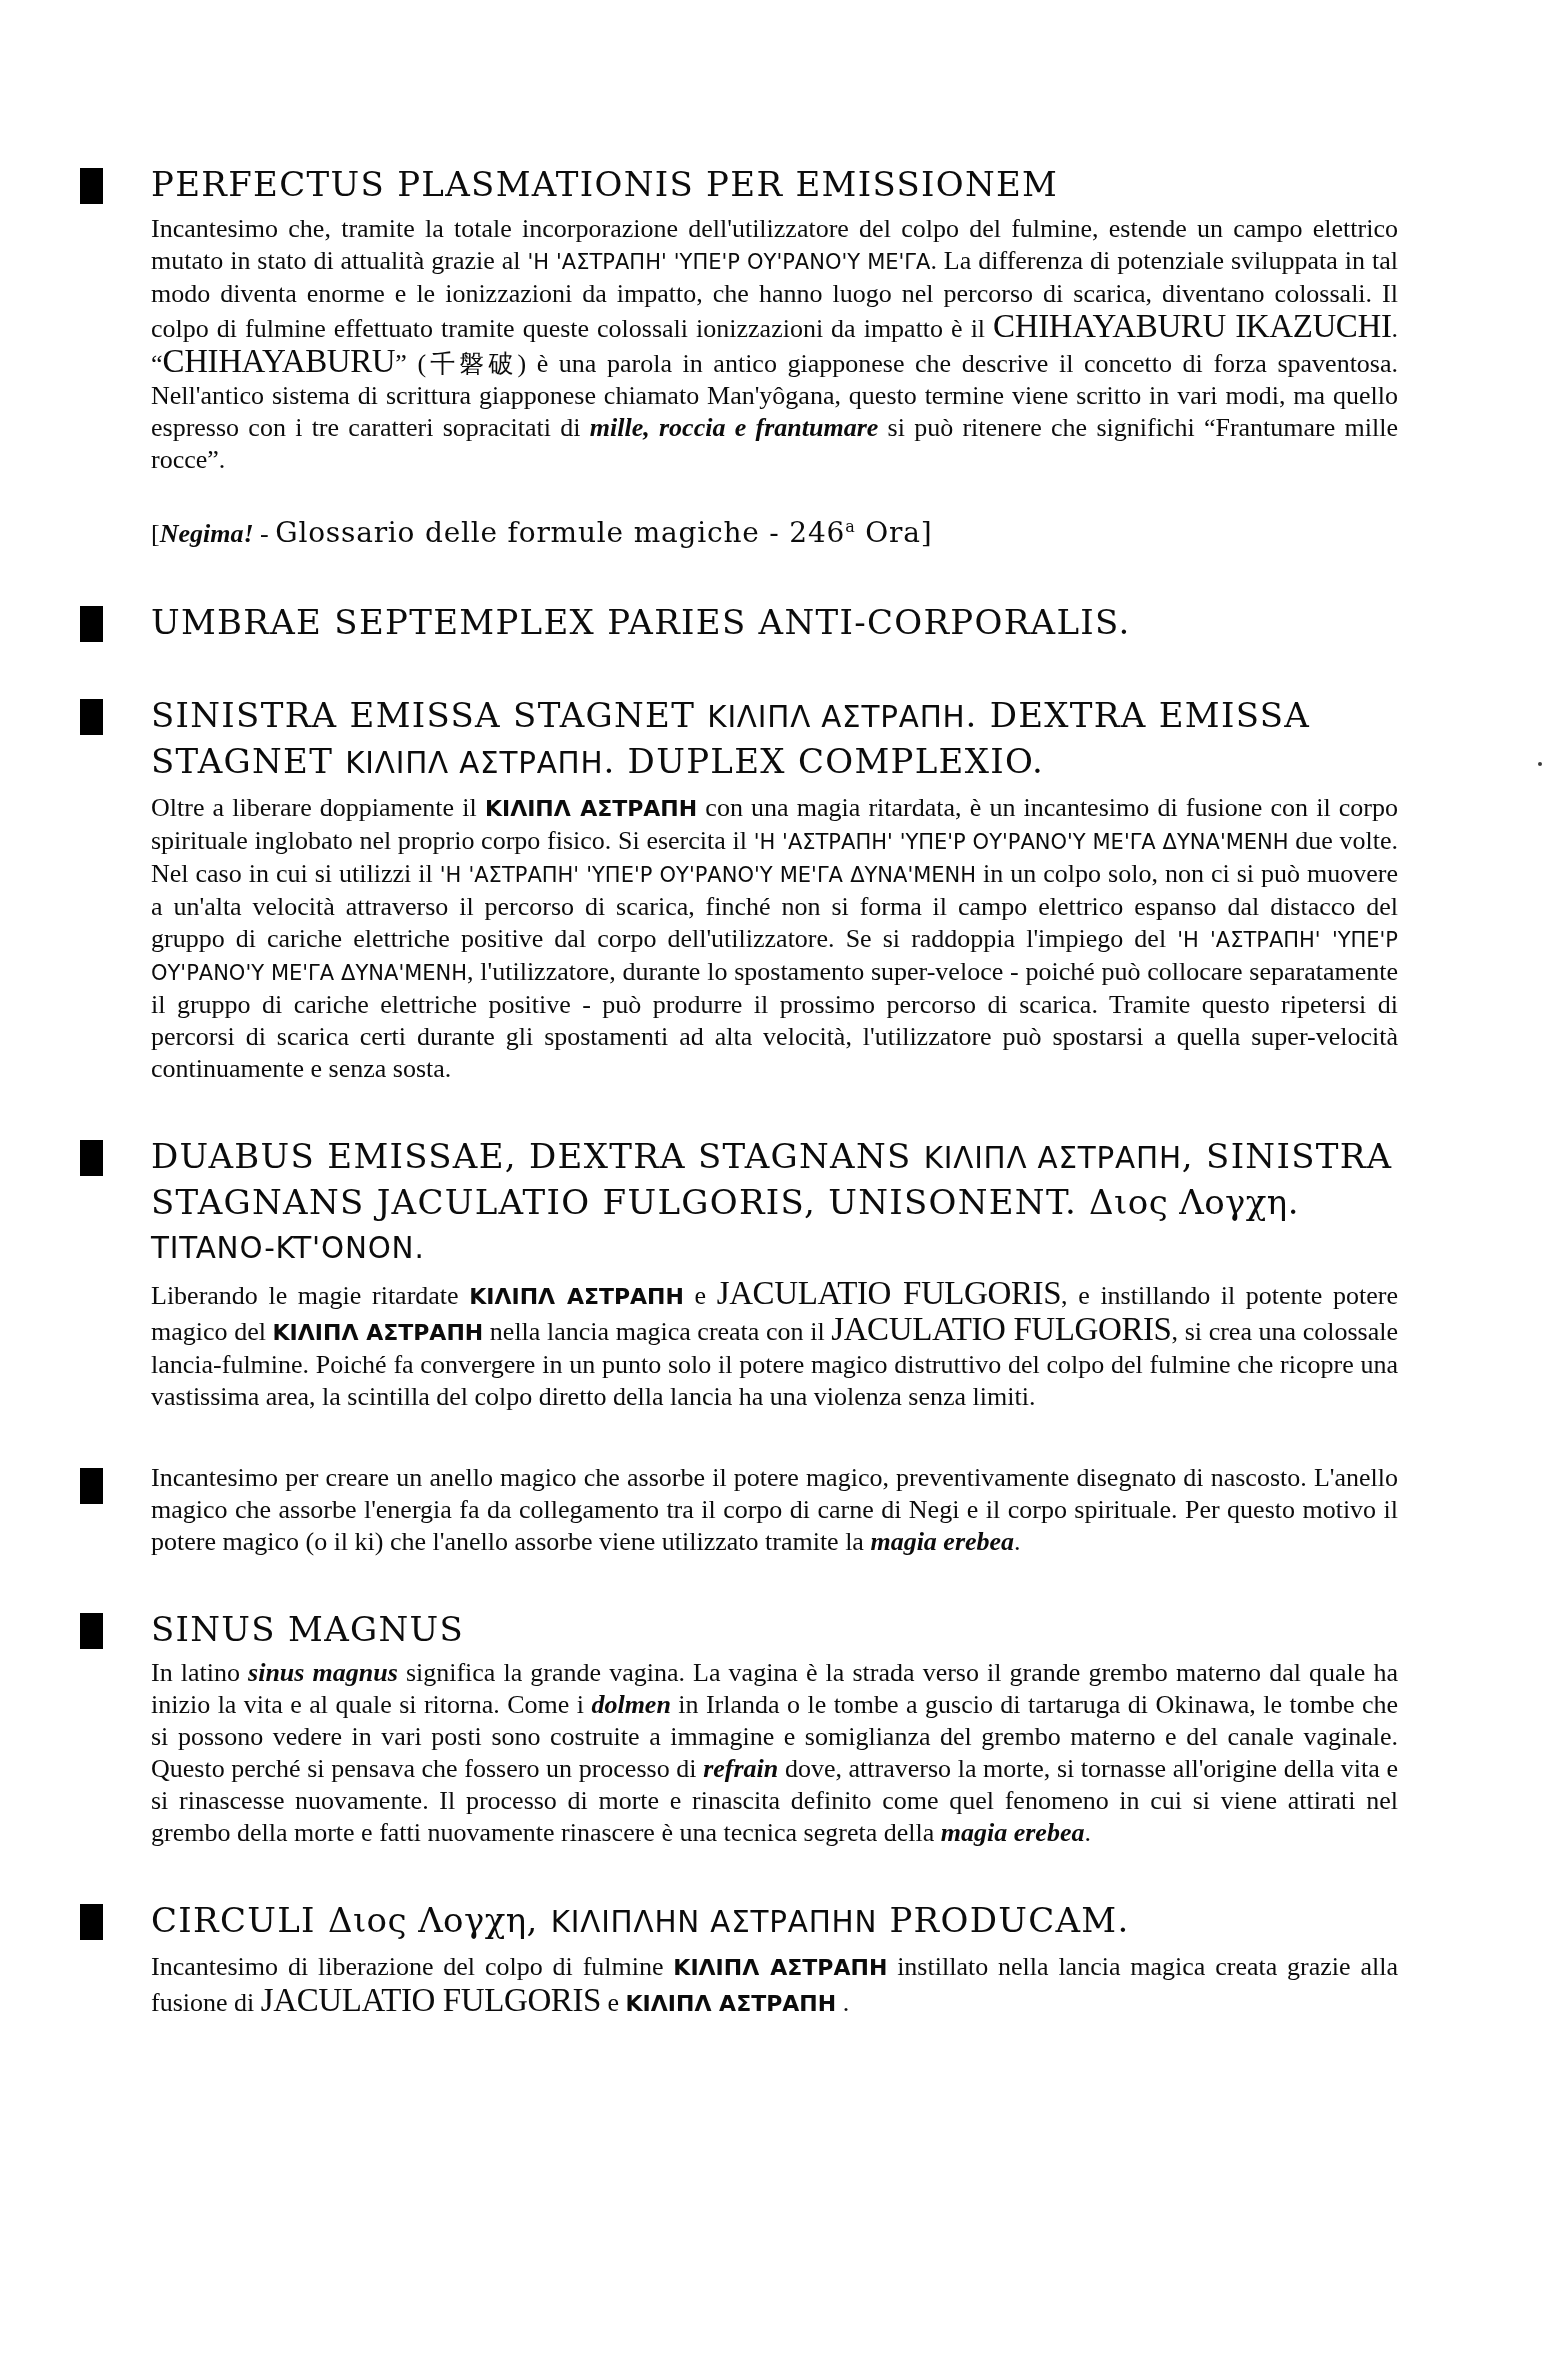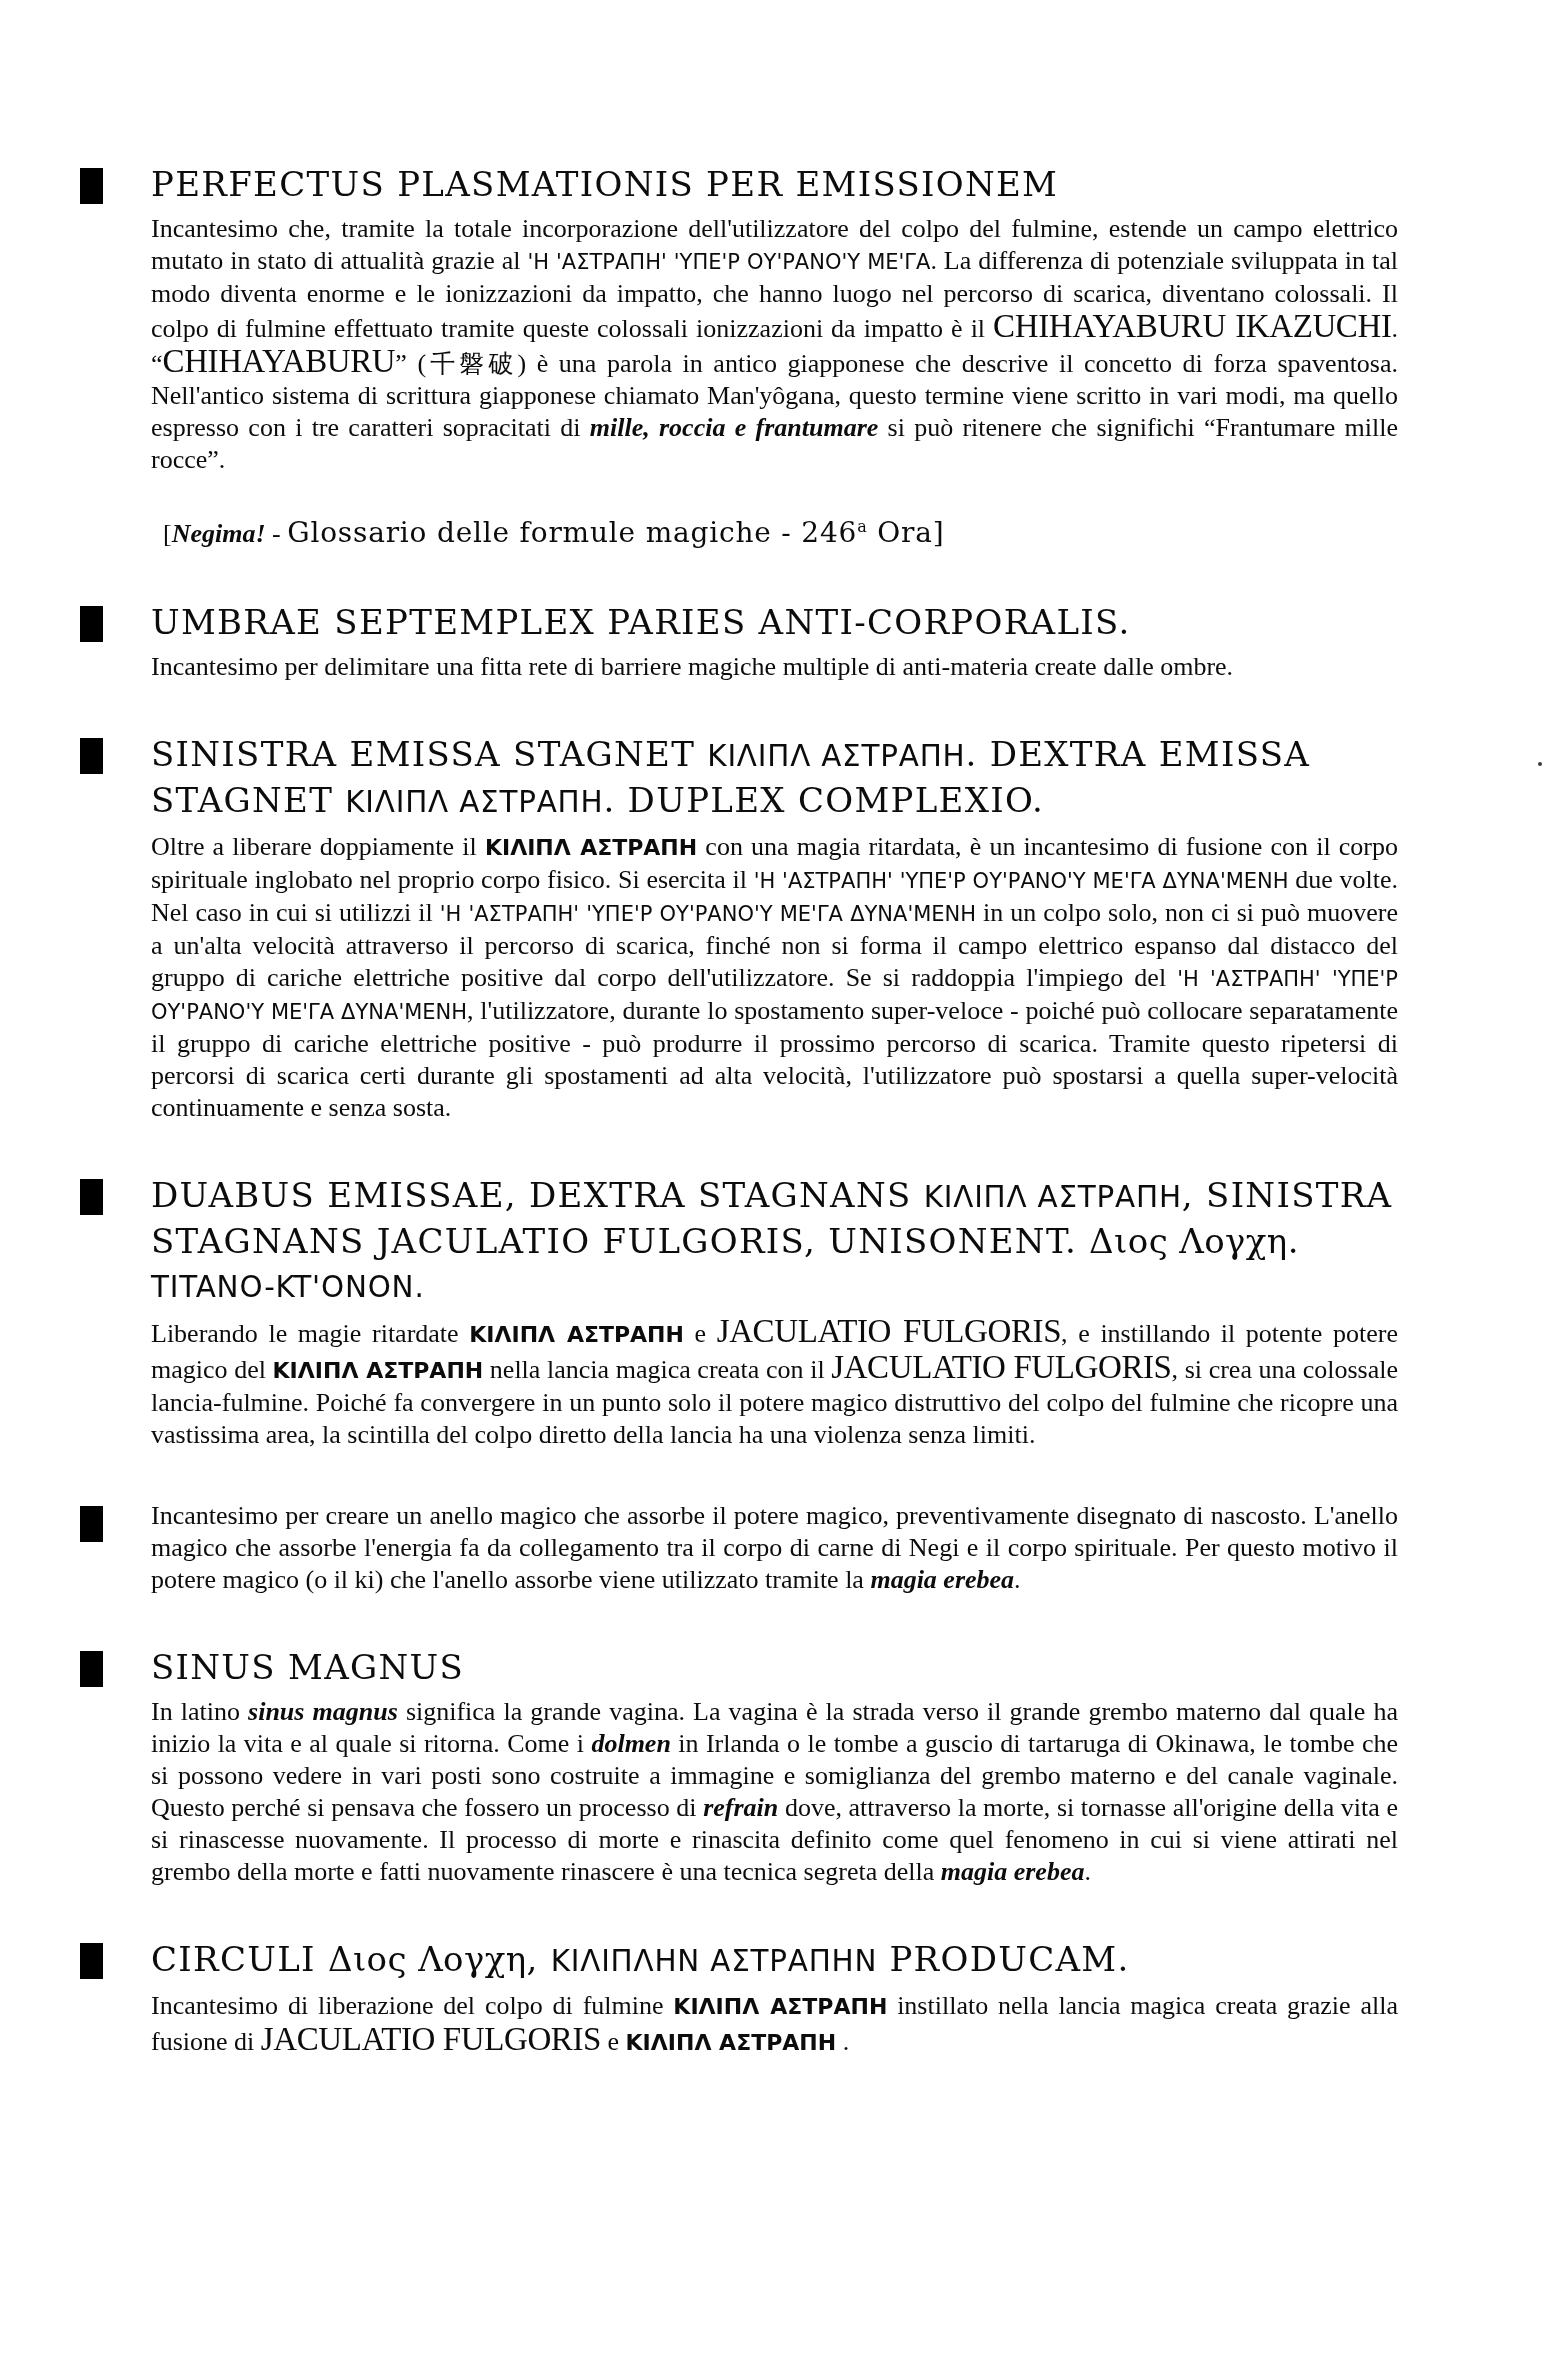--- a/index.html
+++ b/index.html
@@ -40,21 +40,21 @@
     line-height: 32px;
     text-align: justify;
   }
   .seg-r  { }
   .seg-i  { font-style: italic; font-weight: bold; }
   .seg-b  { font-weight: normal; letter-spacing: -0.4px; font-size: 33px; }
   .seg-g  { font-family: "DejaVu Sans", sans-serif; font-size: 21px; }
   .seg-gb { font-family: "DejaVu Sans", sans-serif; font-size: 22px; font-weight: bold; }
   .seg-cjk{ font-size: 25px; }
   .footer {
-    margin: 32px 0 0 12px;
+    margin: 32px 0 0 0;
     font-size: 26px;
     line-height: 37px;
     text-align: left;
   }
   .f-dec { font-family: "DejaVu Serif", serif; font-size: 28px; letter-spacing: 0.8px; }
   .f-sup { font-family: "DejaVu Serif", serif; font-size: 16px; vertical-align: super; letter-spacing: 0.8px; }
   .speck {
     position: absolute;
     left: 1538px; top: 762px;
     width: 4.2px; height: 4.2px;
@@ -68,21 +68,20 @@
 <div class="content">
     <section class="entry">
       <div class="bullet"></div>
       <h2 class="heading"><span class="h-lat">PERFECTUS PLASMATIONIS PER EMISSIONEM</span></h2>
       <p class="body"><span class="seg-r">Incantesimo che, tramite la totale incorporazione dell'utilizzatore del colpo del fulmine, estende un campo elettrico mutato in stato di attualità grazie al </span><span class="seg-g">'Η 'ΑΣΤΡΑΠΗ' 'ΥΠΕ'Ρ ΟΥ'ΡΑΝΟ'Υ ΜΕ'ΓΑ</span><span class="seg-r">. La differenza di potenziale sviluppata in tal modo diventa enorme e le ionizzazioni da impatto, che hanno luogo nel percorso di scarica, diventano colossali. Il colpo di fulmine effettuato tramite queste colossali ionizzazioni da impatto è il </span><span class="seg-b">CHIHAYABURU IKAZUCHI</span><span class="seg-r">. “</span><span class="seg-b">CHIHAYABURU</span><span class="seg-r">” (</span><span class="seg-cjk">千磐破</span><span class="seg-r">) è una parola in antico giapponese che descrive il concetto di forza spaventosa. Nell'antico sistema di scrittura giapponese chiamato Man'yôgana, questo termine viene scritto in vari modi, ma quello espresso con i tre caratteri sopracitati di </span><span class="seg-i">mille, roccia e frantumare</span><span class="seg-r"> si può ritenere che significhi “Frantumare mille rocce”.</span></p>
       <p class="footer"><span class="seg-r">[</span><span class="seg-i">Negima!</span><span class="seg-r"> - </span><span class="f-dec">Glossario delle formule magiche - 246</span><span class="f-sup">a</span><span class="f-dec"> Ora]</span></p>
     </section>
     <section class="entry">
       <div class="bullet"></div>
       <h2 class="heading"><span class="h-lat">UMBRAE SEPTEMPLEX PARIES ANTI-CORPORALIS.</span></h2>
-      <p class="body"><span class="seg-r">Incantesimo per delimitare una fitta rete di barriere magiche multiple di anti-materia create dalle ombre.</span></p>
     </section>
     <section class="entry">
       <div class="bullet"></div>
       <h2 class="heading"><span class="h-lat">SINISTRA EMISSA STAGNET </span><span class="h-gsans">ΚΙΛΙΠΛ ΑΣΤΡΑΠΗ</span><span class="h-lat">. DEXTRA EMISSA STAGNET </span><span class="h-gsans">ΚΙΛΙΠΛ ΑΣΤΡΑΠΗ</span><span class="h-lat">. DUPLEX COMPLEXIO.</span></h2>
       <p class="body"><span class="seg-r">Oltre a liberare doppiamente il </span><span class="seg-gb">ΚΙΛΙΠΛ ΑΣΤΡΑΠΗ</span><span class="seg-r"> con una magia ritardata, è un incantesimo di fusione con il corpo spirituale inglobato nel proprio corpo fisico. Si esercita il </span><span class="seg-g">'Η 'ΑΣΤΡΑΠΗ' 'ΥΠΕ'Ρ ΟΥ'ΡΑΝΟ'Υ ΜΕ'ΓΑ ΔΥΝΑ'ΜΕΝΗ</span><span class="seg-r"> due volte. Nel caso in cui si utilizzi il </span><span class="seg-g">'Η 'ΑΣΤΡΑΠΗ' 'ΥΠΕ'Ρ ΟΥ'ΡΑΝΟ'Υ ΜΕ'ΓΑ ΔΥΝΑ'ΜΕΝΗ</span><span class="seg-r"> in un colpo solo, non ci si può muovere a un'alta velocità attraverso il percorso di scarica, finché non si forma il campo elettrico espanso dal distacco del gruppo di cariche elettriche positive dal corpo dell'utilizzatore. Se si raddoppia l'impiego del </span><span class="seg-g">'Η 'ΑΣΤΡΑΠΗ' 'ΥΠΕ'Ρ ΟΥ'ΡΑΝΟ'Υ ΜΕ'ΓΑ ΔΥΝΑ'ΜΕΝΗ</span><span class="seg-r">, l'utilizzatore, durante lo spostamento super-veloce - poiché può collocare separatamente il gruppo di cariche elettriche positive - può produrre il prossimo percorso di scarica. Tramite questo ripetersi di percorsi di scarica certi durante gli spostamenti ad alta velocità, l'utilizzatore può spostarsi a quella super-velocità continuamente e senza sosta.</span></p>
     </section>
     <section class="entry">
       <div class="bullet"></div>
       <h2 class="heading"><span class="h-lat">DUABUS EMISSAE, DEXTRA STAGNANS </span><span class="h-gsans">ΚΙΛΙΠΛ ΑΣΤΡΑΠΗ</span><span class="h-lat">, SINISTRA STAGNANS JACULATIO FULGORIS, UNISONENT. </span><span class="h-gser">Διος Λογχη</span><span class="h-lat">.</span><br><span class="h-gsans">TITANO-KT'ONON.</span></h2>
       <p class="body"><span class="seg-r">Liberando le magie ritardate </span><span class="seg-gb">ΚΙΛΙΠΛ ΑΣΤΡΑΠΗ</span><span class="seg-r"> e </span><span class="seg-b">JACULATIO FULGORIS</span><span class="seg-r">, e instillando il potente potere magico del </span><span class="seg-gb">ΚΙΛΙΠΛ ΑΣΤΡΑΠΗ</span><span class="seg-r"> nella lancia magica creata con il </span><span class="seg-b">JACULATIO FULGORIS</span><span class="seg-r">, si crea una colossale lancia-fulmine. Poiché fa convergere in un punto solo il potere magico distruttivo del colpo del fulmine che ricopre una vastissima area, la scintilla del colpo diretto della lancia ha una violenza senza limiti.</span></p>

